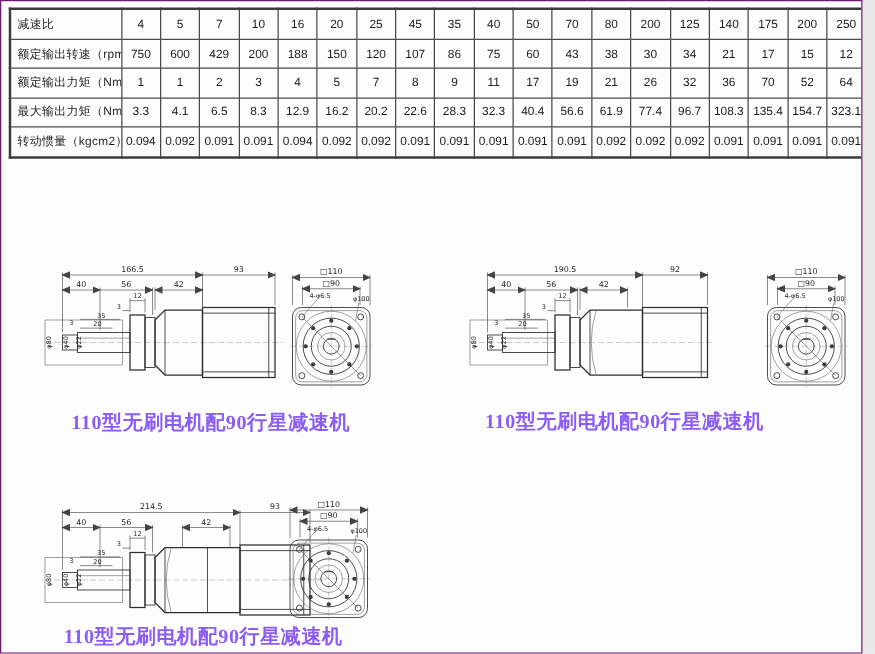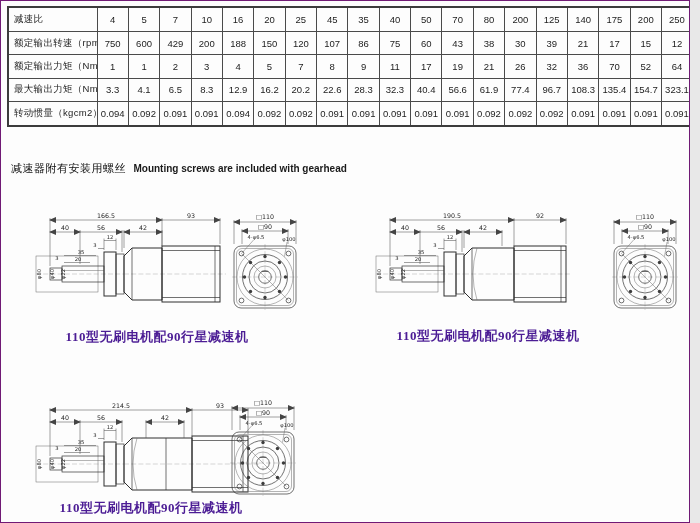--- a/index.html
+++ b/index.html
@@ -15,21 +15,21 @@
   .sec{position:absolute;top:135px;left:8px;white-space:nowrap;}
   .sec .bullet{font-size:12px;vertical-align:2px;}
   .sec .cn{font-size:14.5px;font-weight:700;color:#0c0c0c;letter-spacing:0.5px;}
   .sec .en{font-size:9.5px;font-weight:700;color:#141414;margin-left:4px;}
   .note{position:absolute;top:157px;left:10px;white-space:nowrap;}
   .note .cn{font-size:11px;color:#101010;letter-spacing:0.5px;}
   .note .en{font-size:10px;font-weight:600;color:#1a1a1a;margin-left:3px;}
   
   svg.draw{position:absolute;overflow:visible;}
   .cap{position:absolute;width:200px;text-align:center;font-family:"Liberation Serif",serif;
-       font-size:13px;font-weight:700;color:#4c1d95;letter-spacing:0.5px;white-space:nowrap;}
+       font-size:16px;font-weight:700;color:#8b5cf6;letter-spacing:0.5px;white-space:nowrap;}
   
   .b{fill:none;stroke:#2e2e2e;stroke-width:1;}
   .m{fill:none;stroke:#333;stroke-width:0.7;}
   .d{fill:none;stroke:#6a6a6a;stroke-width:0.5;}
   .cl{fill:none;stroke:#9a9a9a;stroke-width:0.4;stroke-dasharray:5 2.2;}
   .dim{fill:none;stroke:#555;stroke-width:0.55;}
   text.dt{font-family:"DejaVu Sans",sans-serif;font-size:6.3px;fill:#1f1f1f;text-anchor:middle;}
   text.st{font-family:"DejaVu Sans",sans-serif;font-size:5.2px;fill:#1f1f1f;text-anchor:middle;}
   .hole{fill:#3c3c3c;stroke:none;}
 </style>
@@ -74,21 +74,21 @@
           <td>188</td>
           <td>150</td>
           <td>120</td>
           <td>107</td>
           <td>86</td>
           <td>75</td>
           <td>60</td>
           <td>43</td>
           <td>38</td>
           <td>30</td>
-          <td>39</td>
+          <td>34</td>
           <td>21</td>
           <td>17</td>
           <td>15</td>
           <td>12</td>
         </tr>
         <tr>
           <td class="lbl">额定输出力矩（Nm）</td>
           <td>1</td>
           <td>1</td>
           <td>2</td>
@@ -149,24 +149,20 @@
           <td>0.092</td>
           <td>0.092</td>
           <td>0.091</td>
           <td>0.091</td>
           <td>0.091</td>
           <td>0.091</td>
         </tr>
       </tbody>
   </table>
 
-  <div class="note">
-    <span class="cn">减速器附有安装用螺丝</span>
-    <span class="en">Mounting screws are included with gearhead</span>
-  </div>
 
   <svg class="draw" style="left:33px;top:207px" width="270" height="112" viewBox="0 0 270 112">
     <defs>
       <marker id="arr" markerWidth="7" markerHeight="6" refX="6" refY="3" orient="auto-start-reverse" markerUnits="userSpaceOnUse">
         <path d="M0,0L7,3L0,6z" fill="#444"></path>
       </marker>
 
       <g id="sideL">
         <line class="cl" x1="2" y1="66" x2="90" y2="66"></line>
         <rect class="d" x="2" y="48" width="62" height="36"></rect>

